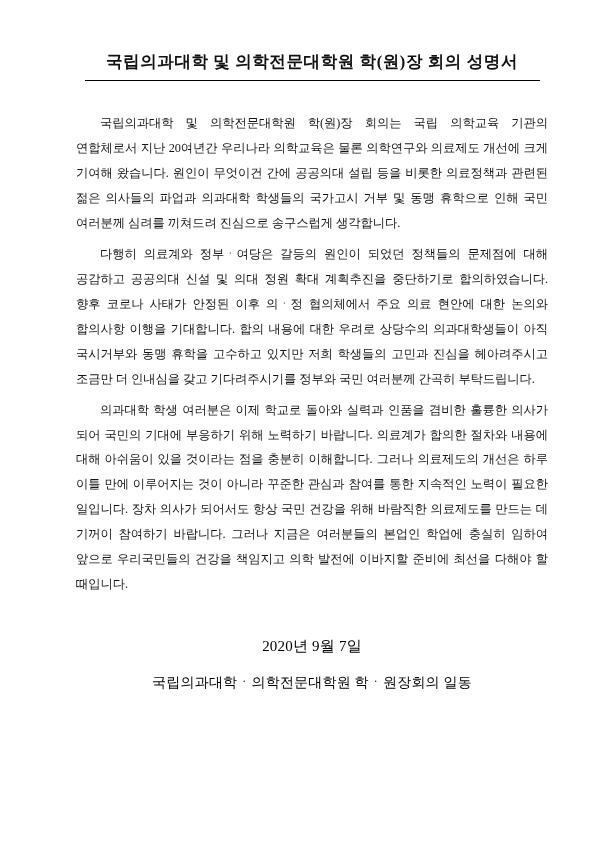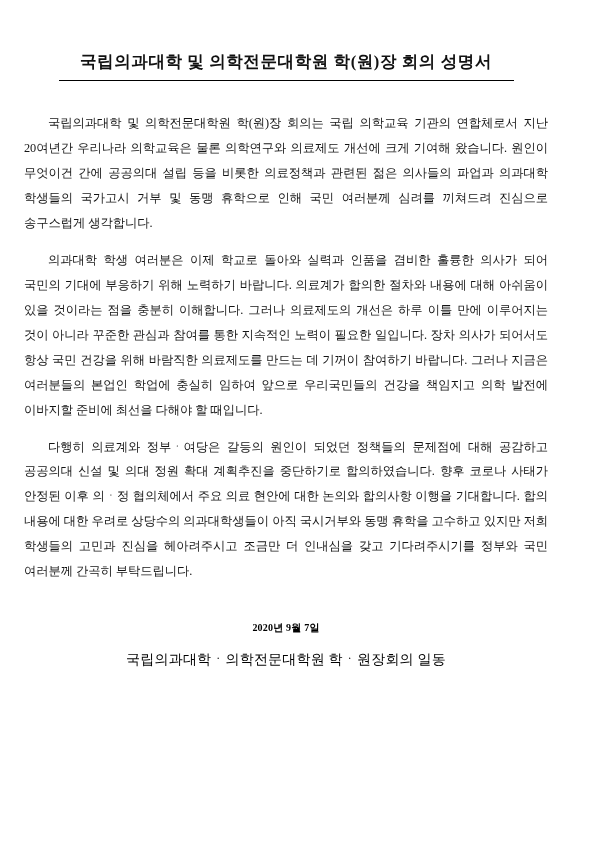--- a/index.html
+++ b/index.html
@@ -12,21 +12,21 @@
     height: 841px;
     font-family: "Liberation Serif", "DejaVu Serif", serif;
     color: #000000;
     position: relative;
     overflow: hidden;
   }
   .page {
     width: 600px;
     height: 841px;
     box-sizing: border-box;
-    padding: 38px 52px 30px 24px;
+    padding: 38px 52px 30px 76px;
     position: relative;
   }
   .doc-title {
     text-align: center;
     font-size: 16.5px;
     font-weight: bold;
     letter-spacing: 0.6px;
     margin: 12px 0 0 0;
     line-height: 1.4;
     color: #111;
@@ -39,54 +39,53 @@
   }
   .body-copy {
     margin-top: 30px;
   }
   .para {
     font-size: 12.3px;
     line-height: 2.03;
     text-align: justify;
     text-justify: inter-character;
     text-indent: 24px;
-    margin: 12px 0 6px 0;
+    margin: 0 0 6px 0;
     word-break: keep-all;
     letter-spacing: -0.05px;
     color: #141414;
   }
   .signature-block {
     margin-top: 34px;
     text-align: center;
   }
   .sig-date {
-    font-size: 10px;
+    font-size: 15px;
     line-height: 2.0;
     letter-spacing: 0.2px;
-    font-weight: bold;
   }
   .sig-author {
     font-size: 14px;
     line-height: 2.0;
     margin-top: 8px;
     letter-spacing: 0.2px;
   }
 </style>
 </head>
 <body>
 
 <div class="page">
 
   <h1 class="doc-title">국립의과대학 및 의학전문대학원 학(원)장 회의 성명서</h1>
   <div class="title-rule"></div>
 
   <div class="body-copy">
     <p class="para">국립의과대학 및 의학전문대학원 학(원)장 회의는 국립 의학교육 기관의 연합체로서 지난 20여년간 우리나라 의학교육은 물론 의학연구와 의료제도 개선에 크게 기여해 왔습니다. 원인이 무엇이건 간에 공공의대 설립 등을 비롯한 의료정책과 관련된 젊은 의사들의 파업과 의과대학 학생들의 국가고시 거부 및 동맹 휴학으로 인해 국민 여러분께 심려를 끼쳐드려 진심으로 송구스럽게 생각합니다.</p>
+    <p class="para">다행히 의료계와 정부ㆍ여당은 갈등의 원인이 되었던 정책들의 문제점에 대해 공감하고 공공의대 신설 및 의대 정원 확대 계획추진을 중단하기로 합의하였습니다. 향후 코로나 사태가 안정된 이후 의ㆍ정 협의체에서 주요 의료 현안에 대한 논의와 합의사항 이행을 기대합니다. 합의 내용에 대한 우려로 상당수의 의과대학생들이 아직 국시거부와 동맹 휴학을 고수하고 있지만 저희 학생들의 고민과 진심을 헤아려주시고 조금만 더 인내심을 갖고 기다려주시기를 정부와 국민 여러분께 간곡히 부탁드립니다.</p>
     <p class="para">의과대학 학생 여러분은 이제 학교로 돌아와 실력과 인품을 겸비한 훌륭한 의사가 되어 국민의 기대에 부응하기 위해 노력하기 바랍니다. 의료계가 합의한 절차와 내용에 대해 아쉬움이 있을 것이라는 점을 충분히 이해합니다. 그러나 의료제도의 개선은 하루 이틀 만에 이루어지는 것이 아니라 꾸준한 관심과 참여를 통한 지속적인 노력이 필요한 일입니다. 장차 의사가 되어서도 항상 국민 건강을 위해 바람직한 의료제도를 만드는 데 기꺼이 참여하기 바랍니다. 그러나 지금은 여러분들의 본업인 학업에 충실히 임하여 앞으로 우리국민들의 건강을 책임지고 의학 발전에 이바지할 준비에 최선을 다해야 할 때입니다.</p>
-    <p class="para">다행히 의료계와 정부ㆍ여당은 갈등의 원인이 되었던 정책들의 문제점에 대해 공감하고 공공의대 신설 및 의대 정원 확대 계획추진을 중단하기로 합의하였습니다. 향후 코로나 사태가 안정된 이후 의ㆍ정 협의체에서 주요 의료 현안에 대한 논의와 합의사항 이행을 기대합니다. 합의 내용에 대한 우려로 상당수의 의과대학생들이 아직 국시거부와 동맹 휴학을 고수하고 있지만 저희 학생들의 고민과 진심을 헤아려주시고 조금만 더 인내심을 갖고 기다려주시기를 정부와 국민 여러분께 간곡히 부탁드립니다.</p>
   </div>
 
   <div class="signature-block">
     <div class="sig-date">2020년 9월 7일</div>
     <div class="sig-author">국립의과대학ㆍ의학전문대학원 학ㆍ원장회의 일동</div>
   </div>
 
 </div>
 
 </body></html>

